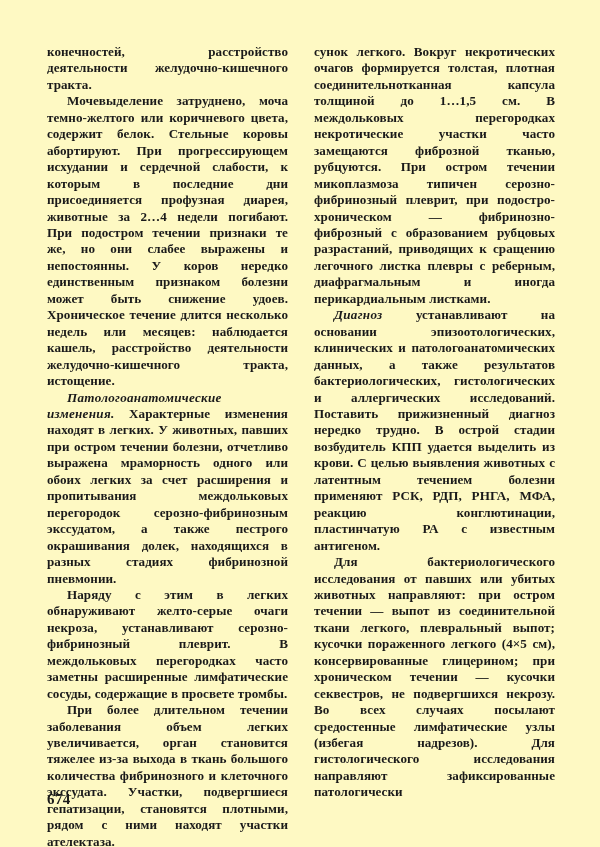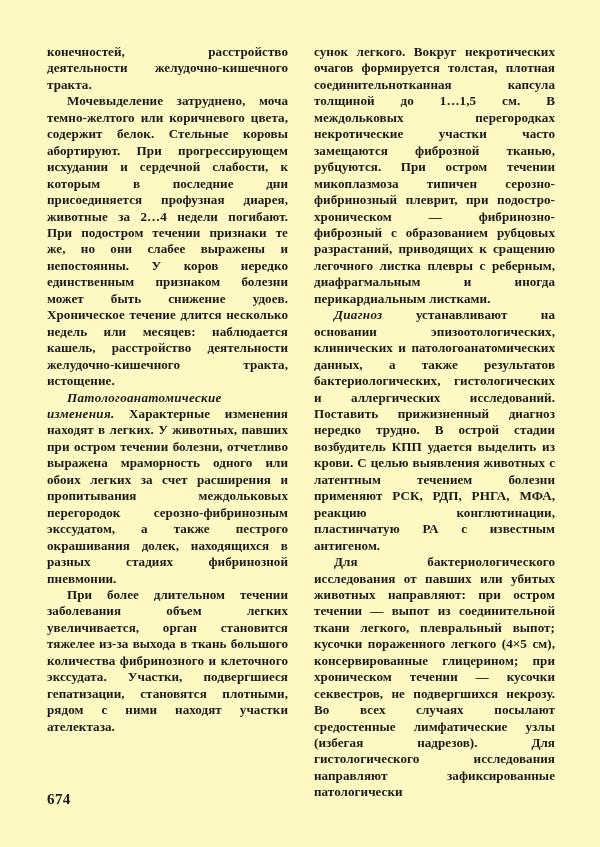--- a/index.html
+++ b/index.html
@@ -78,20 +78,21 @@
 <body>
 
 <div class="page">
 
   <div class="columns">
 
     <div class="col">
       <p class="noindent">конечностей, расстройство деятельности желудочно-кишечного тракта.</p>
       <p>Мочевыделение затруднено, моча темно-желтого или коричневого цвета, содержит белок. Стельные коровы абортируют. При прогрессирующем исхудании и сердечной слабости, к которым в последние дни присоединяется профузная диарея, животные за 2…4 недели погибают. При подостром течении признаки те же, но они слабее выражены и непостоянны. У коров нередко единственным признаком болезни может быть снижение удоев. Хроническое течение длится несколько недель или месяцев: наблюдается кашель, расстройство деятельности желудочно-кишечного тракта, истощение.</p>
       <p><i>Патологоанатомические изменения.</i><span> Характерные изменения находят в легких. У животных, павших при остром течении болезни, отчетливо выражена мраморность одного или обоих легких за счет расширения и пропитывания междольковых перегородок серозно-фибринозным экссудатом, а также пестрого окрашивания долек, находящихся в разных стадиях фибринозной пневмонии.</span></p>
+      <p>Наряду с этим в легких обнаруживают желто-серые очаги некроза, устанавливают серозно-фибринозный плеврит. В междольковых перегородках часто заметны расширенные лимфатические сосуды, содержащие в просвете тромбы.</p>
       <p>При более длительном течении заболевания объем легких увеличивается, орган становится тяжелее из-за выхода в ткань большого количества фибринозного и клеточного экссудата. Участки, подвергшиеся гепатизации, становятся плотными, рядом с ними находят участки ателектаза.</p>
 
     </div>
 
     <div class="col">
       <p class="noindent">сунок легкого. Вокруг некротических очагов формируется толстая, плотная соединительнотканная капсула толщиной до 1…1,5 см. В междольковых перегородках некротические участки часто замещаются фиброзной тканью, рубцуются. При остром течении микоплазмоза типичен серозно-фибринозный плеврит, при подостро-хроническом — фибринозно-фиброзный с образованием рубцовых разрастаний, приводящих к сращению легочного листка плевры с реберным, диафрагмальным и иногда перикардиальным листками.</p>
       <p><i>Диагноз</i><span> устанавливают на основании эпизоотологических, клинических и патологоанатомических данных, а также результатов бактериологических, гистологических и аллергических исследований. Поставить прижизненный диагноз нередко трудно. В острой стадии возбудитель КПП удается выделить из крови. С целью выявления животных с латентным течением болезни применяют РСК, РДП, РНГА, МФА, реакцию конглютинации, пластинчатую РА с известным антигеном.</span></p>
       <p>Для бактериологического исследования от павших или убитых животных направляют: при остром течении — выпот из соединительной ткани легкого, плевральный выпот; кусочки пораженного легкого (4×5 см), консервированные глицерином; при хроническом течении — кусочки секвестров, не подвергшихся некрозу. Во всех случаях посылают средостенные лимфатические узлы (избегая надрезов). Для гистологического исследования направляют зафиксированные патологически</p>
     </div>
 

